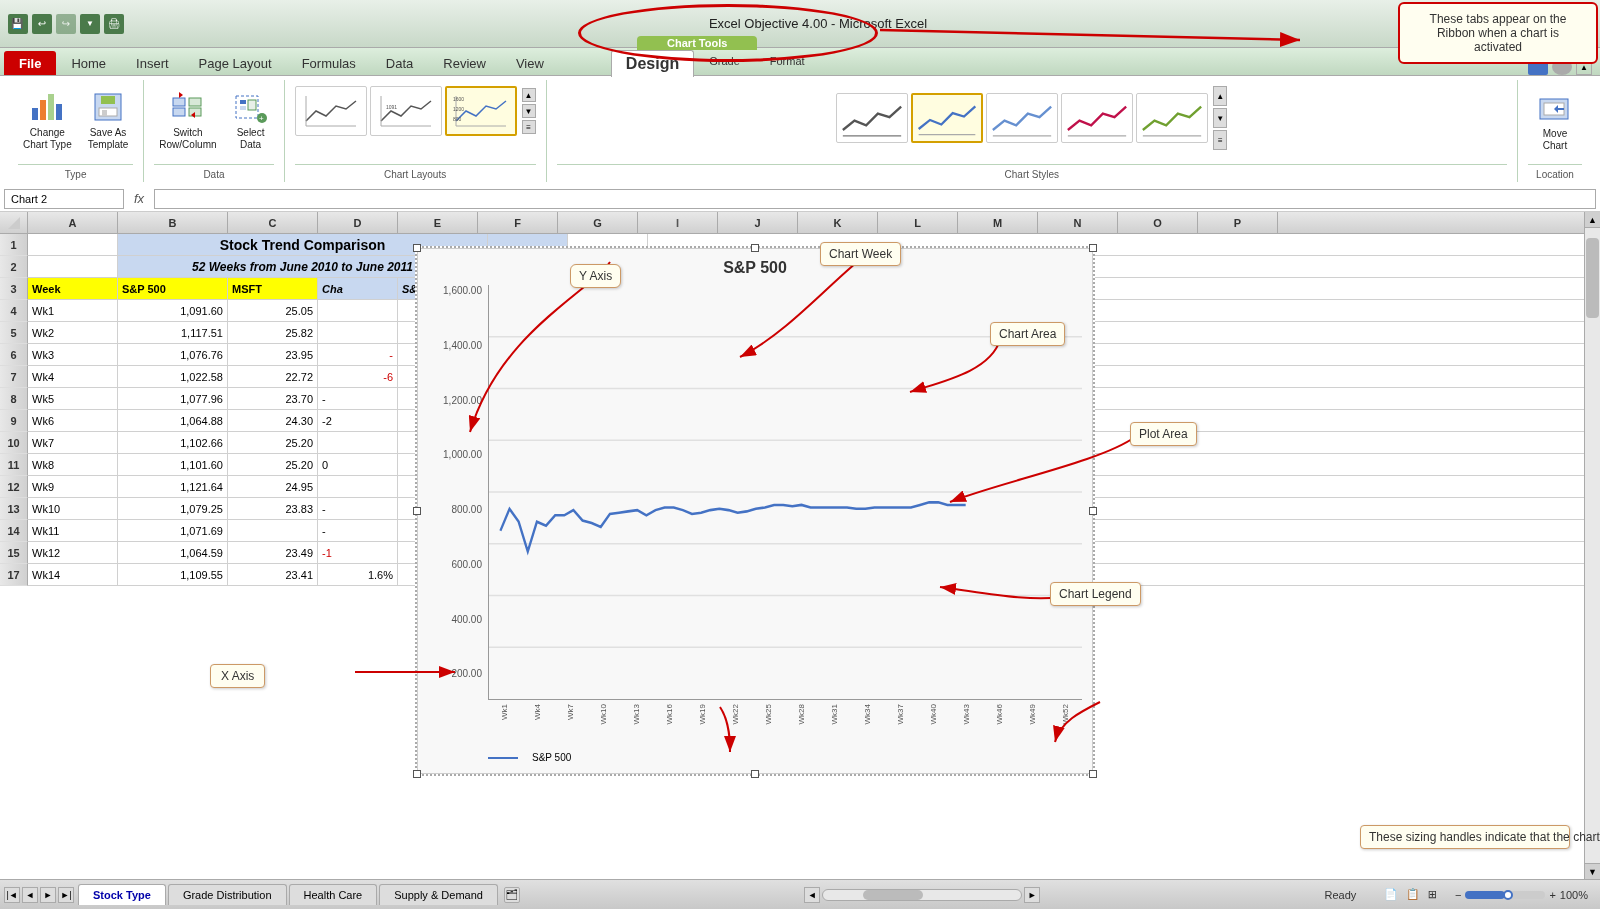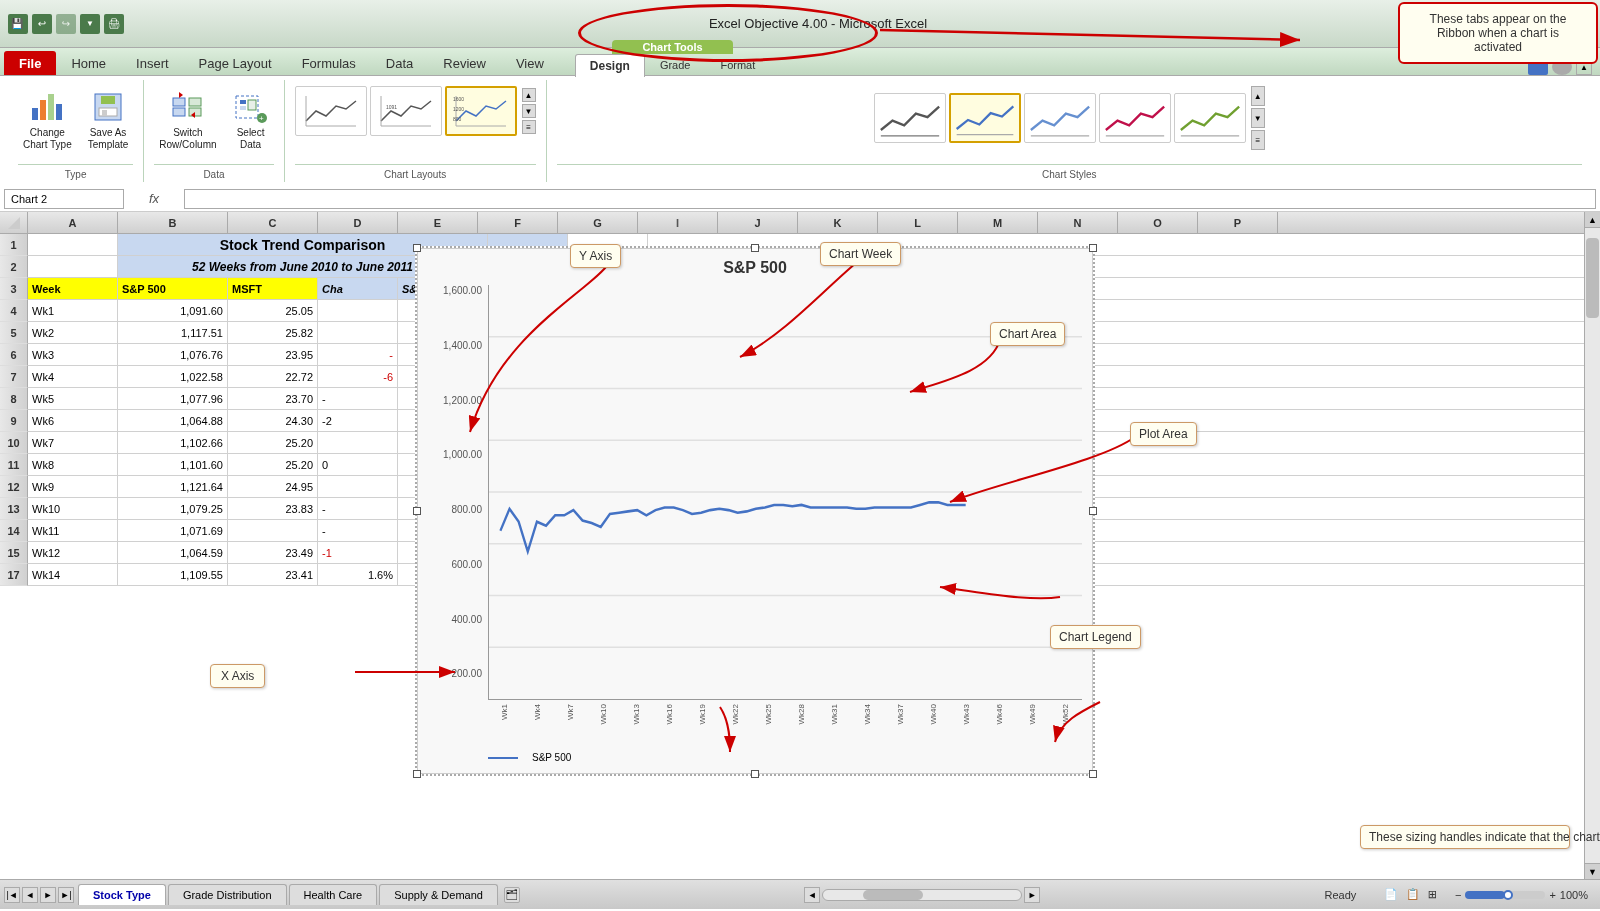--- a/index.html
+++ b/index.html
@@ -103,21 +103,21 @@
     .cs-scroll-btn { width: 14px; height: 20px; background: #ddd; border: 1px solid #aaa; cursor: pointer; font-size: 8px; display: flex; align-items: center; justify-content: center; }
 
     
     #formula-bar {
       display: flex;
       align-items: center;
       height: 26px;
       background: #fff;
       border-bottom: 1px solid #ccc;
       padding: 0 4px;
-      gap: 19px;
+      gap: 4px;
     }
     #name-box {
       width: 120px;
       border: 1px solid #aaa;
       padding: 2px 6px;
       font-size: 11px;
       height: 20px;
     }
     #fx-label { font-style: italic; font-size: 13px; color: #555; padding: 0 6px; }
     #formula-input { flex: 1; border: 1px solid #aaa; height: 20px; padding: 2px 6px; font-size: 11px; }
@@ -421,21 +421,21 @@
     <div class="rtab">Insert</div>
     <div class="rtab">Page Layout</div>
     <div class="rtab">Formulas</div>
     <div class="rtab">Data</div>
     <div class="rtab">Review</div>
     <div class="rtab">View</div>
 
     <div style="margin-left: 16px; display:flex; flex-direction:column; align-items:center; position:relative; top:2px;">
       <div style="background:#92c050; color:#fff; font-weight:bold; font-size:11px; padding:1px 30px; border-radius:4px 4px 0 0; border-bottom: none;">Chart Tools</div>
       <div style="display:flex;">
-        <div class="rtab active" style="font-size:12px; color:#333; border-color:#aaa;">Design</div>
+        <div class="rtab active" style="font-size:16px; color:#333; border-color:#aaa;margin-left:36px;">Design</div>
         <div class="rtab" style="font-size:11px;">Grade</div>
         <div class="rtab" style="font-size:11px;">Format</div>
       </div>
     </div>
 
     <div style="margin-left:auto; display:flex; gap:4px; align-items:center; padding-right:4px;">
       <div style="width:20px;height:16px;background:#4472c4;border-radius:2px;"></div>
       <div style="width:20px;height:16px;background:#aaa;border-radius:50%;"></div>
       <div style="width:16px;height:16px;border:1px solid #aaa;display:flex;align-items:center;justify-content:center;font-size:8px;cursor:pointer">▲</div>
     </div>
@@ -585,20 +585,35 @@
           <div style="display:flex;flex-direction:column;gap:2px;margin-left:2px;">
             <div class="cs-scroll-btn">▲</div>
             <div class="cs-scroll-btn">▼</div>
             <div class="cs-scroll-btn">≡</div>
           </div>
         </div>
       </div>
       <div class="ribbon-group-label">Chart Styles</div>
     </div>
 
+    <div class="ribbon-group">
+      <div class="ribbon-group-content">
+        <div class="move-chart-btn rb-btn">
+          <div class="rb-icon">
+            <svg width="34" height="34" viewBox="0 0 34 34">
+              <rect x="2" y="8" width="28" height="20" fill="#c8d8f0" stroke="#4472c4"></rect>
+              <rect x="6" y="12" width="20" height="12" fill="#fff" stroke="#aaa"></rect>
+              <polyline points="16,18 20,14 20,17 26,17 26,19 20,19 20,22" fill="#4472c4"></polyline>
+            </svg>
+          </div>
+          <div class="rb-label">Move<br>Chart</div>
+        </div>
+      </div>
+      <div class="ribbon-group-label">Location</div>
+    </div>
   </div>
 </div>
 
 <div id="formula-bar">
   <input id="name-box" type="text" value="Chart 2" style="">
   <span id="fx-label">fx</span>
   <input id="formula-input" type="text" value="" style="">
 </div>
 
 <div id="sheet-area" style="position:relative;">
@@ -895,29 +910,29 @@
 
           <div id="chart-legend" style="padding-left:0;margin-top:2px;">
             <span class="legend-line"></span>
             <span>S&amp;P 500</span>
           </div>
         </div>
       </div>
     </div>
   </div>
 
-  <div class="annotation-label" style="top:32px; left:570px;">Y Axis</div>
+  <div class="annotation-label" style="top:52px; left:570px;border-radius:6px;">Y Axis</div>
 
   <div class="annotation-label" style="top:30px; left:820px;">Chart Week</div>
 
   <div class="annotation-label" style="top:110px; left:990px;">Chart Area</div>
 
   <div class="annotation-label" style="top:210px; left:1130px;">Plot Area</div>
 
-  <div class="annotation-label" style="top:370px; left:1050px;margin-top:43px;">Chart Legend</div>
+  <div class="annotation-label" style="top:370px; left:1050px;">Chart Legend</div>
 
   <div class="annotation-label" style="top:452px; left:210px;" id="xaxis-annotation">X Axis</div>
 
   <div class="annotation-label" style="bottom:30px; right:30px; max-width:210px; text-align:center;">These sizing handles indicate that the chart is activated.</div>
 
   <svg style="position:absolute;top:0;left:0;width:1200px;height:100%;pointer-events:none;z-index:20;">
 
     <defs>
       <marker id="arrowhead" markerWidth="8" markerHeight="6" refX="8" refY="3" orient="auto">
         <polygon points="0 0, 8 3, 0 6" fill="#cc0000"></polygon>

